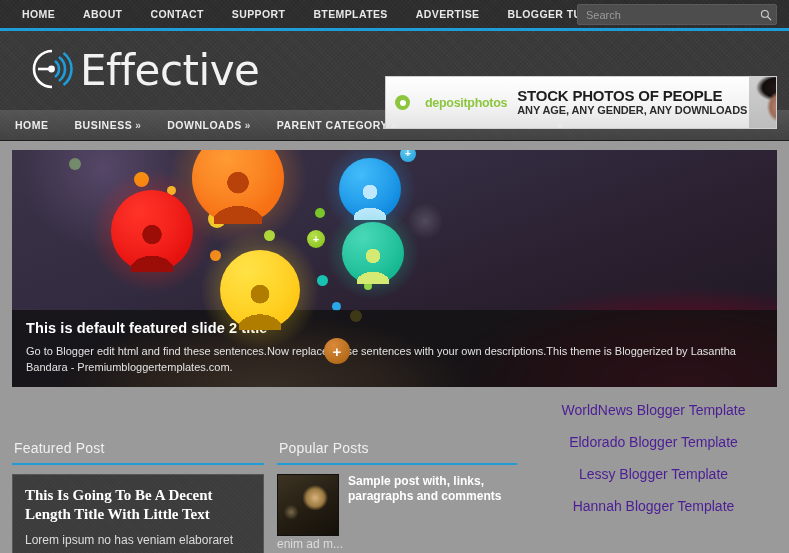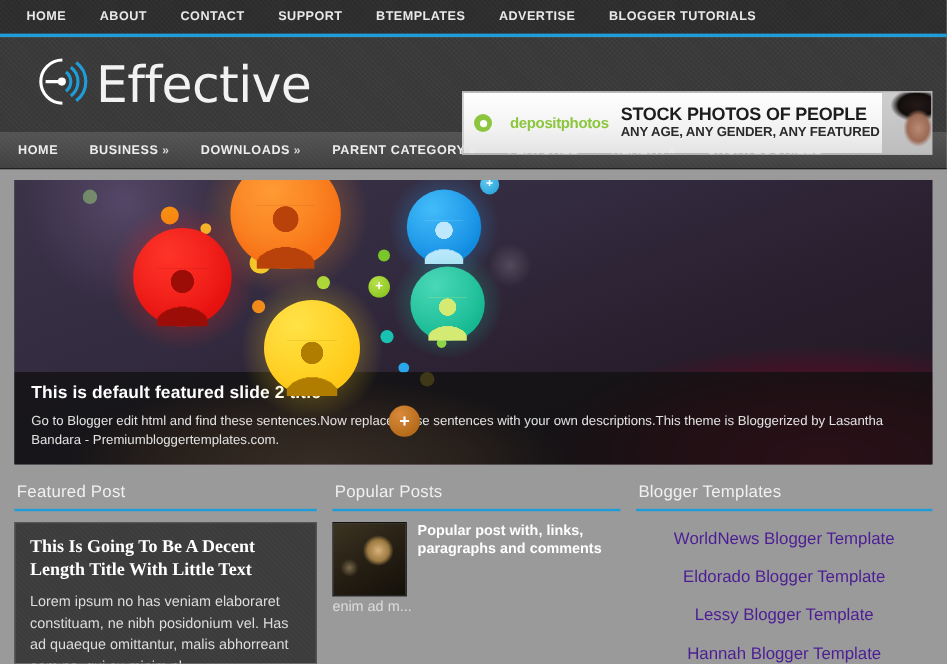--- a/index.html
+++ b/index.html
@@ -227,20 +227,21 @@
 
   .col-title {
     color: #f0f0f0;
     font-size: 14px;
     font-weight: 400;
     padding: 4px 2px 7px 2px;
     border-bottom: 2px solid #1e9dd8;
     margin-bottom: 9px;
     letter-spacing: .2px;
     font-family: "Liberation Sans Narrow","Liberation Sans", sans-serif;
+    margin-top: 39px;
   }
 
   #featured-card {
     border: 1px solid #565656;
     background-color: #3c3c3c;
     background-image: repeating-linear-gradient(45deg, rgba(255,255,255,.02) 0 1px, transparent 1px 3px);
     padding: 11px 12px 12px;
   }
   #featured-title {
     color: #fff;
@@ -291,20 +292,29 @@
   <div id="topnav">
       <a class="topnav-item">HOME</a>
       <a class="topnav-item">ABOUT</a>
       <a class="topnav-item">CONTACT</a>
       <a class="topnav-item">SUPPORT</a>
       <a class="topnav-item">BTEMPLATES</a>
       <a class="topnav-item">ADVERTISE</a>
       <a class="topnav-item">BLOGGER TUTORIALS</a>
     </div>
 
+  <div id="search-wrap">
+    <input id="search-input" type="text" placeholder="Search" style="">
+    <span id="search-icon">
+      <svg width="12" height="12" viewBox="0 0 16 16">
+        <circle cx="6.5" cy="6.5" r="4.6" fill="none" stroke="#cfcfcf" stroke-width="1.4"></circle>
+        <line x1="10" y1="10" x2="14.4" y2="14.4" stroke="#cfcfcf" stroke-width="1.6" stroke-linecap="round"></line>
+      </svg>
+    </span>
+  </div>
 </div>
 
 <div id="header" class="tex-dark">
 
   <a id="logo">
     <span>
       <svg width="46" height="46" viewBox="0 0 46 46">
         <path d="M24 5 A18 18 0 1 0 24 41" fill="none" stroke="#ffffff" stroke-width="2.6"></path>
         <line x1="10" y1="23" x2="23" y2="23" stroke="#ffffff" stroke-width="2.6"></line>
         <circle cx="23.5" cy="23" r="3.4" fill="#ffffff"></circle>
@@ -316,21 +326,21 @@
     <span id="logo-text">Effective</span>
   </a>
 
   <div id="ad-banner">
     <div id="ad-logo">
       <span id="ad-logo-mark"></span>
       <span id="ad-brand">depositphotos</span>
     </div>
     <div id="ad-copy">
       <div id="ad-line1">STOCK PHOTOS OF PEOPLE</div>
-      <div id="ad-line2">ANY AGE, ANY GENDER, ANY FEATURED</div>
+      <div id="ad-line2">ANY AGE, ANY GENDER, ANY DOWNLOADS</div>
     </div>
     <div id="ad-face"></div>
 
   </div>
 </div>
 
 <div id="mainnav">
     <a class="mainnav-item">HOME</a>
     <a class="mainnav-item">BUSINESS<span class="caret">»</span></a>
     <a class="mainnav-item">DOWNLOADS<span class="caret">»</span></a>
@@ -397,28 +407,27 @@
       <div id="featured-title">This Is Going To Be A Decent Length Title With Little Text</div>
       <div id="featured-snippet">Lorem ipsum no has veniam elaboraret constituam, ne nibh posidonium vel. Has ad quaeque omittantur, malis abhorreant eam no, qui cu minim pl...</div>
     </div>
   </div>
 
   <div class="col col-b">
     <div class="col-title">Popular Posts</div>
     <div class="pp-item">
       <div class="pp-thumb"></div>
       <div class="pp-text">
-        <div class="pp-title">Popular post with, links, paragraphs and comments</div>
+        <div class="pp-title">Sample post with, links, paragraphs and comments</div>
       </div>
     </div>
     <div class="pp-overflow">enim ad m...</div>
   </div>
 
   <div class="col col-c">
-    <div class="col-title">Blogger Templates</div>
     <div id="bt-list">
         <a class="bt-item" style="display: block;">WorldNews Blogger Template</a>
         <a class="bt-item" style="display: block;">Eldorado Blogger Template</a>
         <a class="bt-item" style="display: block;">Lessy Blogger Template</a>
         <a class="bt-item" style="display: block;">Hannah Blogger Template</a>
       </div>
   </div>
 </div>
 
 </body></html>

